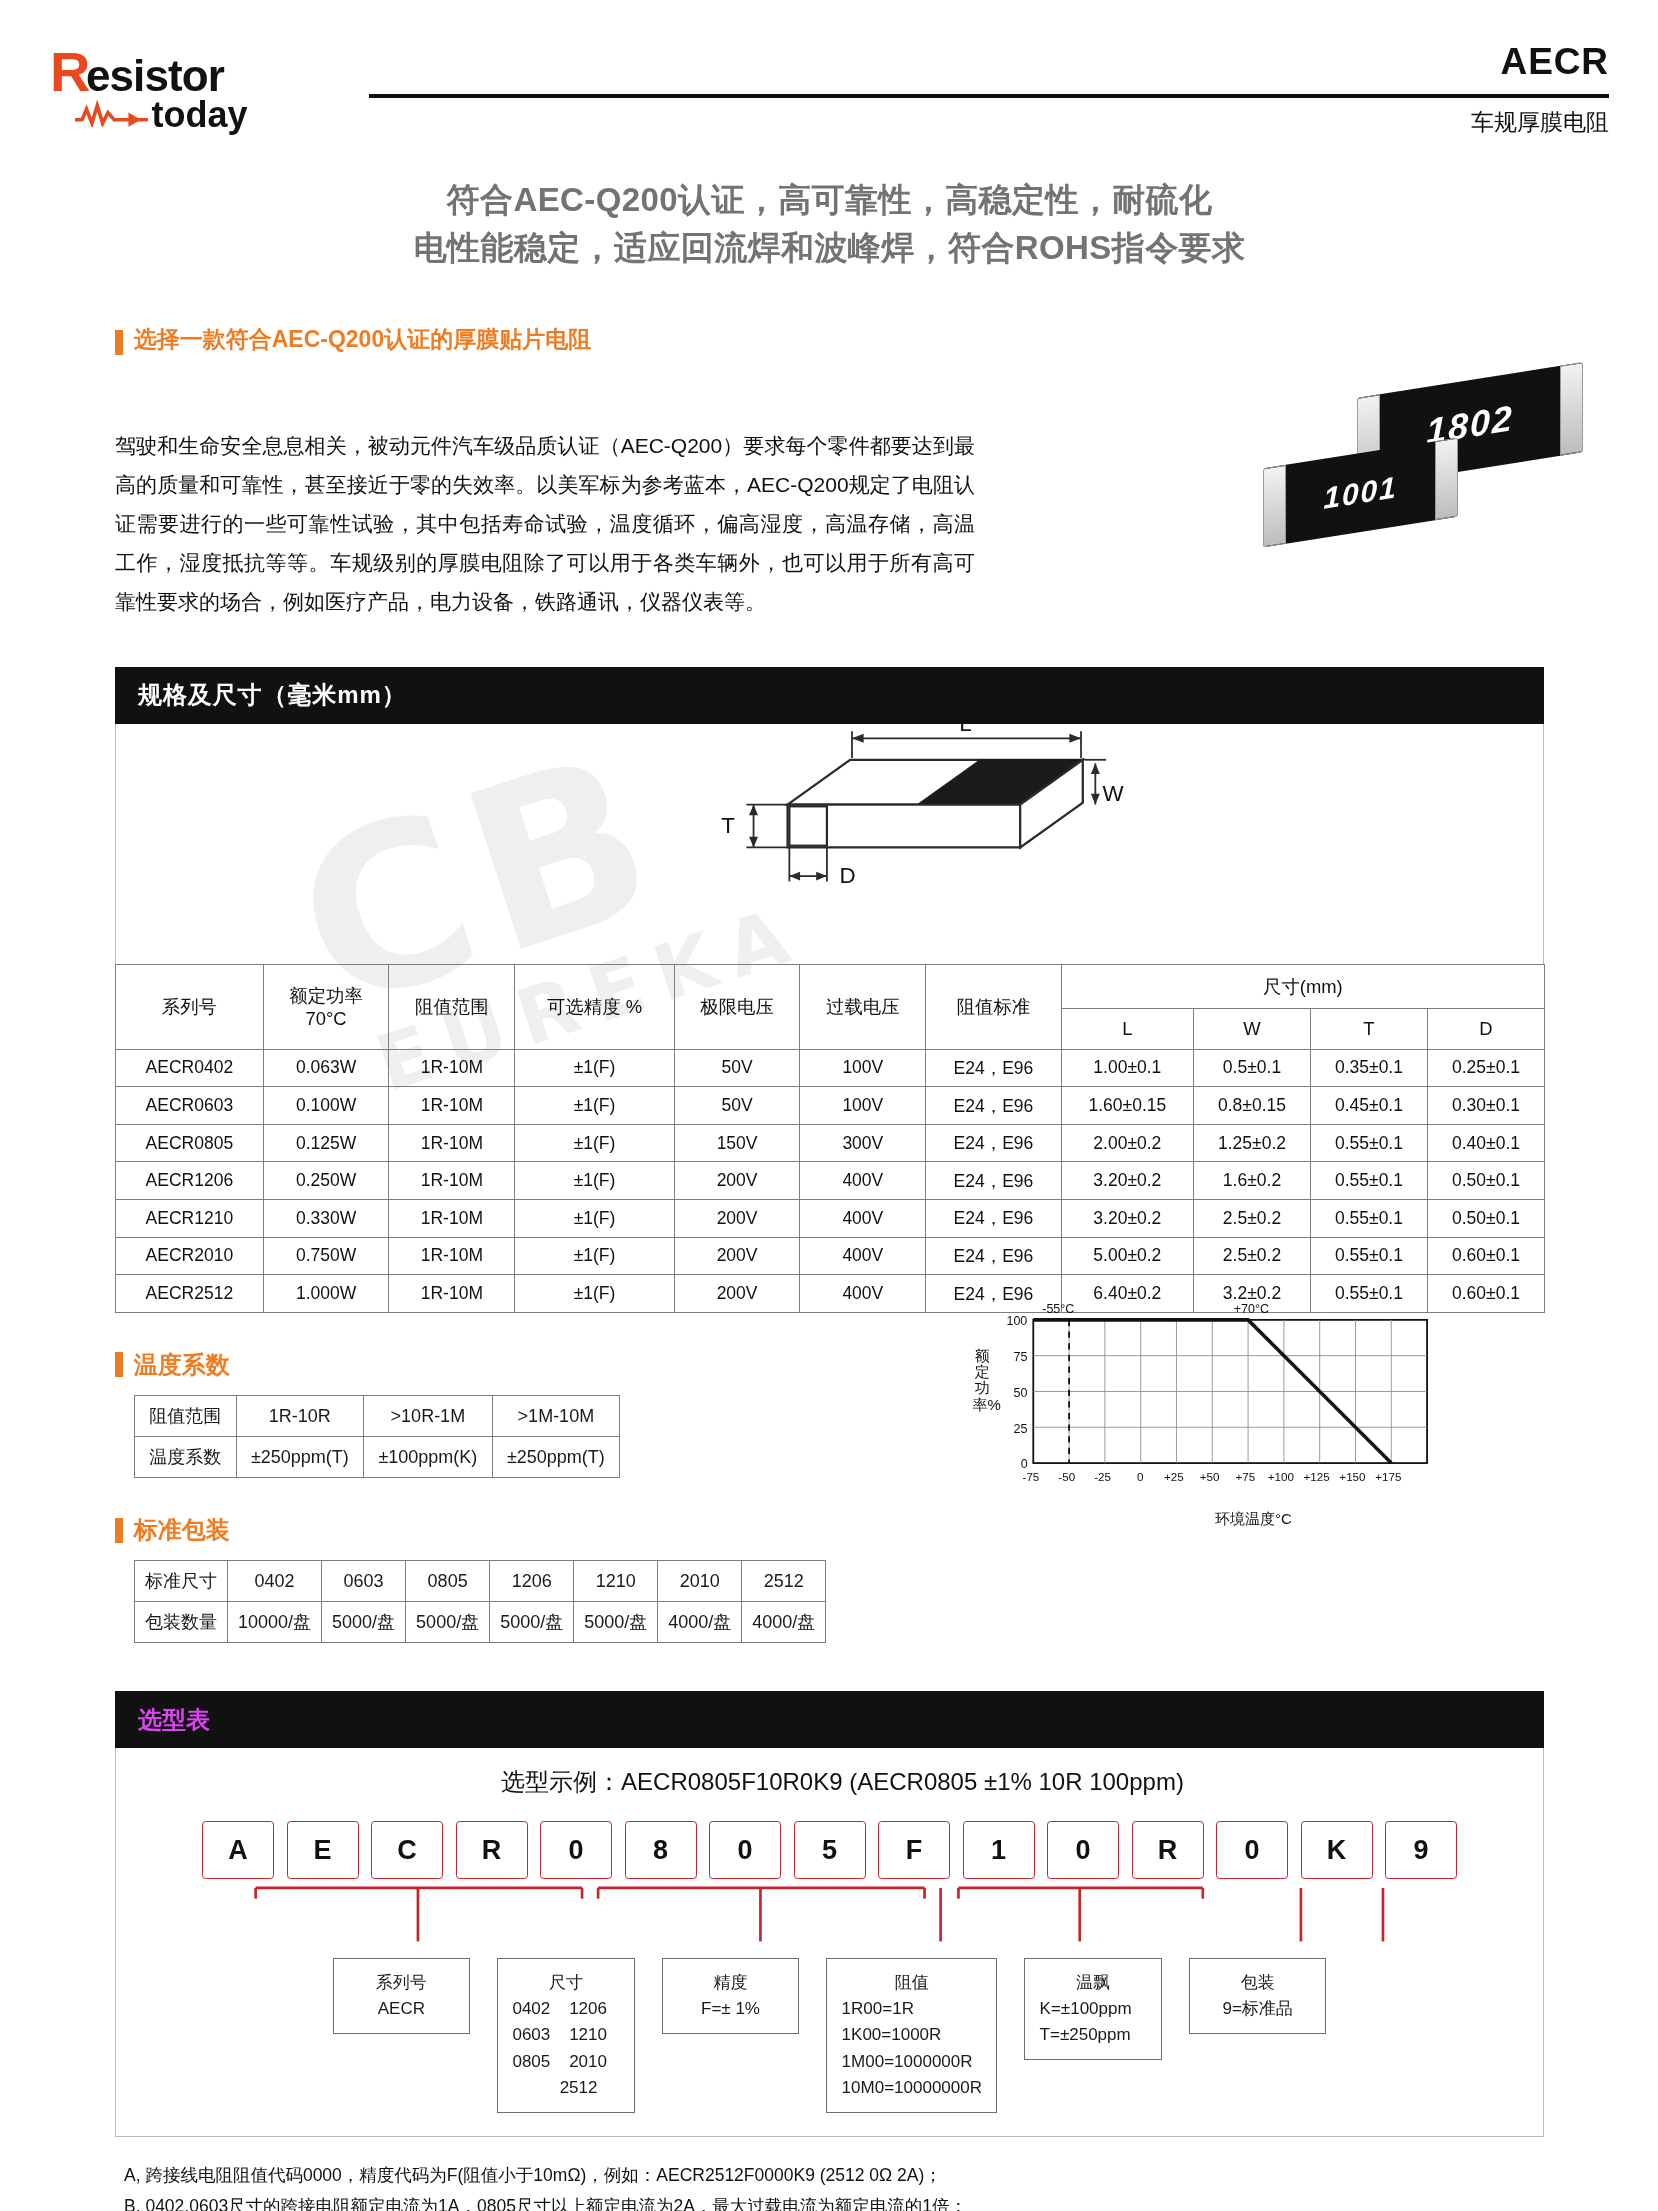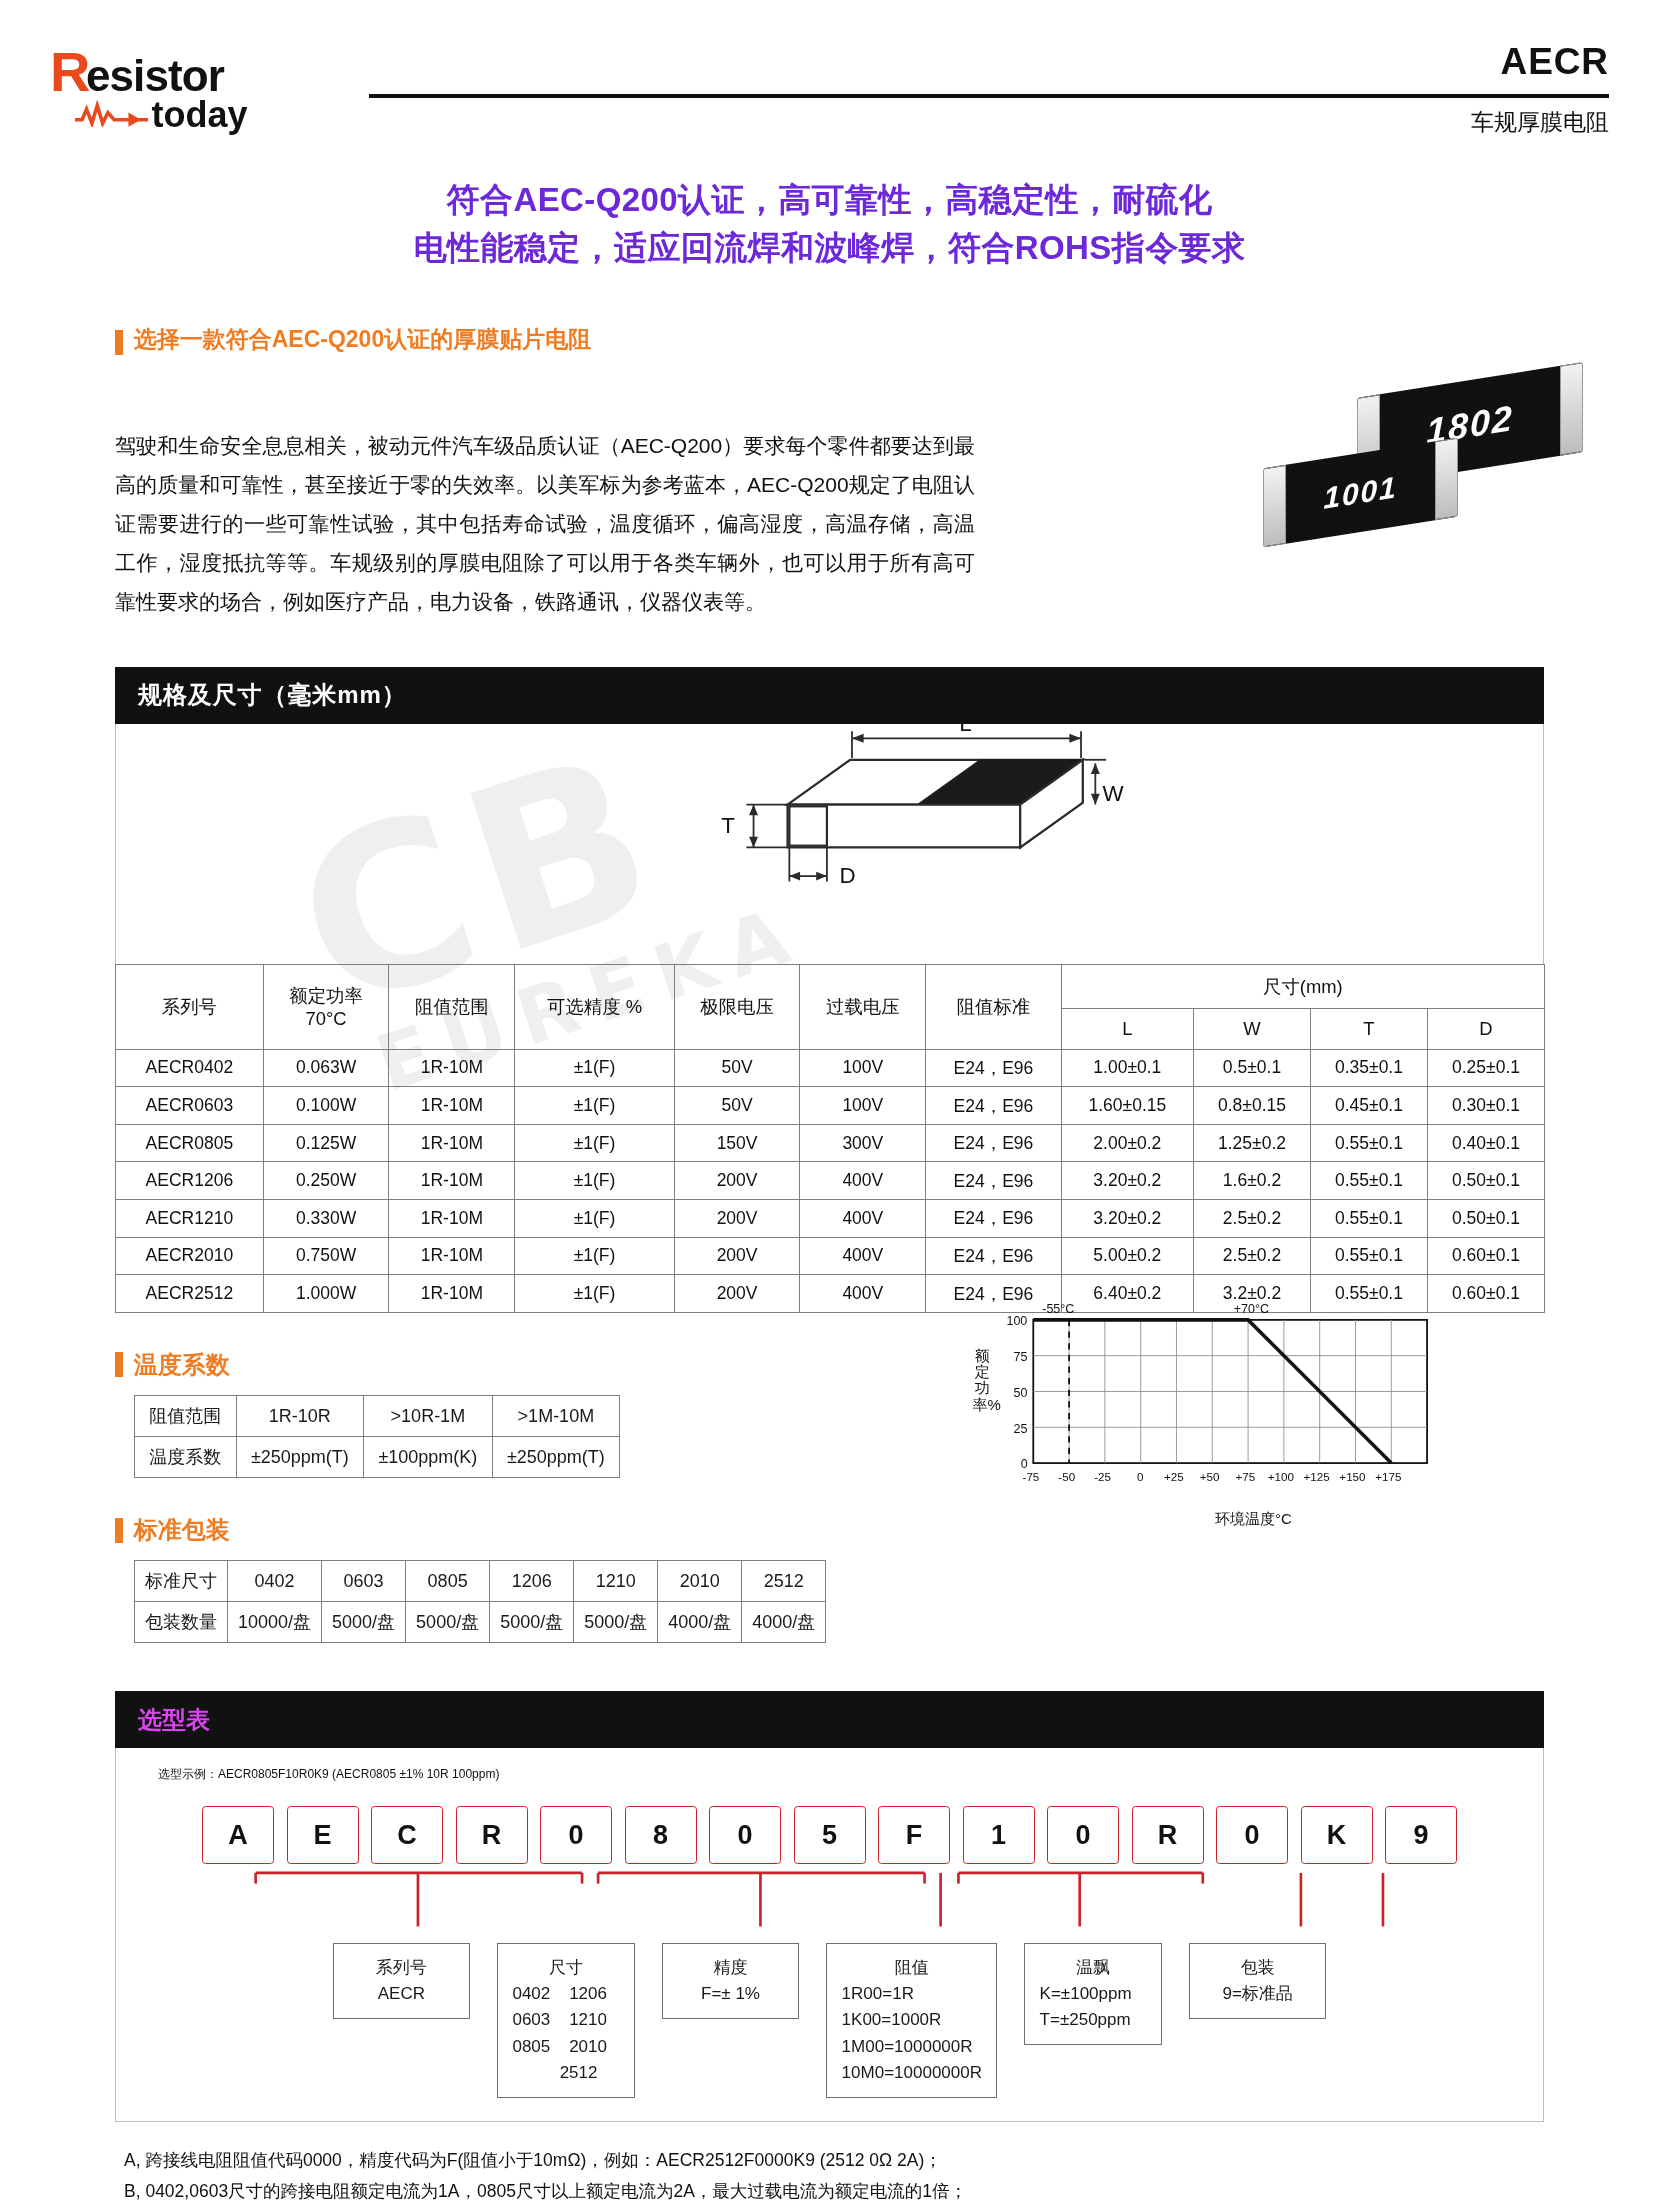--- a/index.html
+++ b/index.html
@@ -80,21 +80,21 @@
   .header-sub{
     text-align:right;
     font-size:23px;
     color:#111;
     font-weight:normal;
   }
 
   
   .headline{
     text-align:center;
-    color:#6d28d9;
+    color:#737373;
     font-weight:bold;
     font-size:33px;
     line-height:1.45;
     margin-top:38px;
     letter-spacing:0.4px;
   }
 
   
   .section-head{
     display:flex;
@@ -269,23 +269,24 @@
     padding:12.5px 0 12.5px 23px;
   }
   .sel-box{
     margin:0 115px;
     border:0.9px solid #bdbdbd;
     border-top:none;
     padding:18px 0 23px 0;
     position:relative;
   }
   .sel-example{
-    font-size:12px;
-    margin-left:42px;
-    color:#111;
+    font-size:24px;
+    margin-left:26px;
+    color:#111;
+    text-align:center;
   }
   .code-row{
     display:flex;
     justify-content:center;
     gap:12.5px;
     margin-top:23px;
   }
   .code-cell{
     width:70px;height:56px;
     border:1.8px solid #c7232a;

